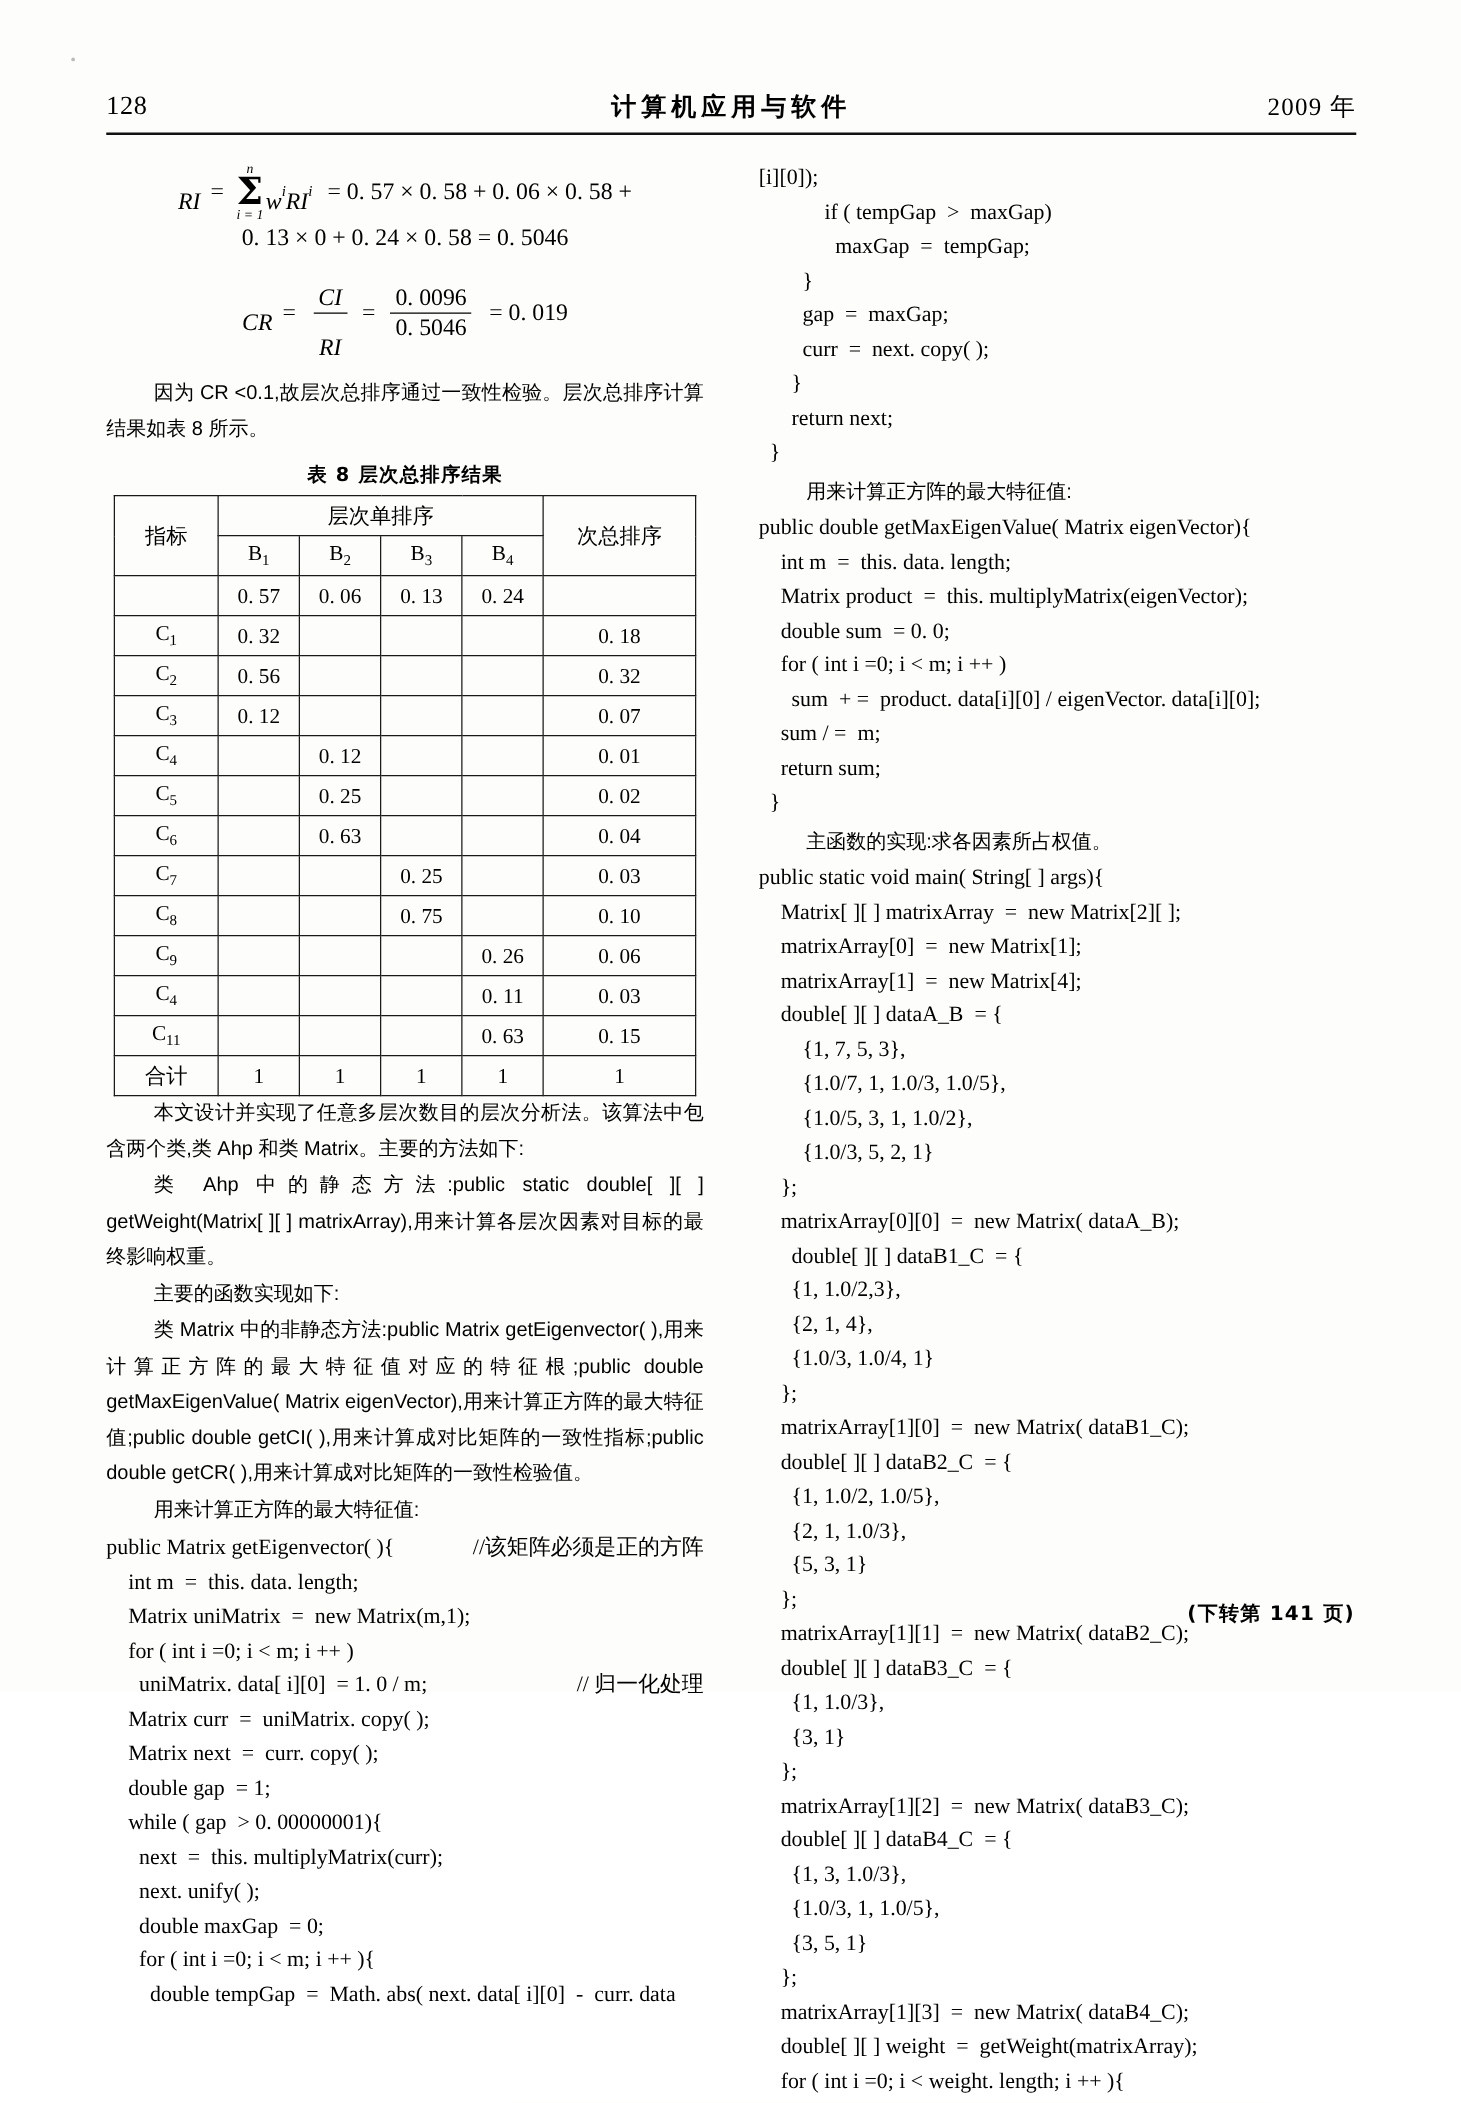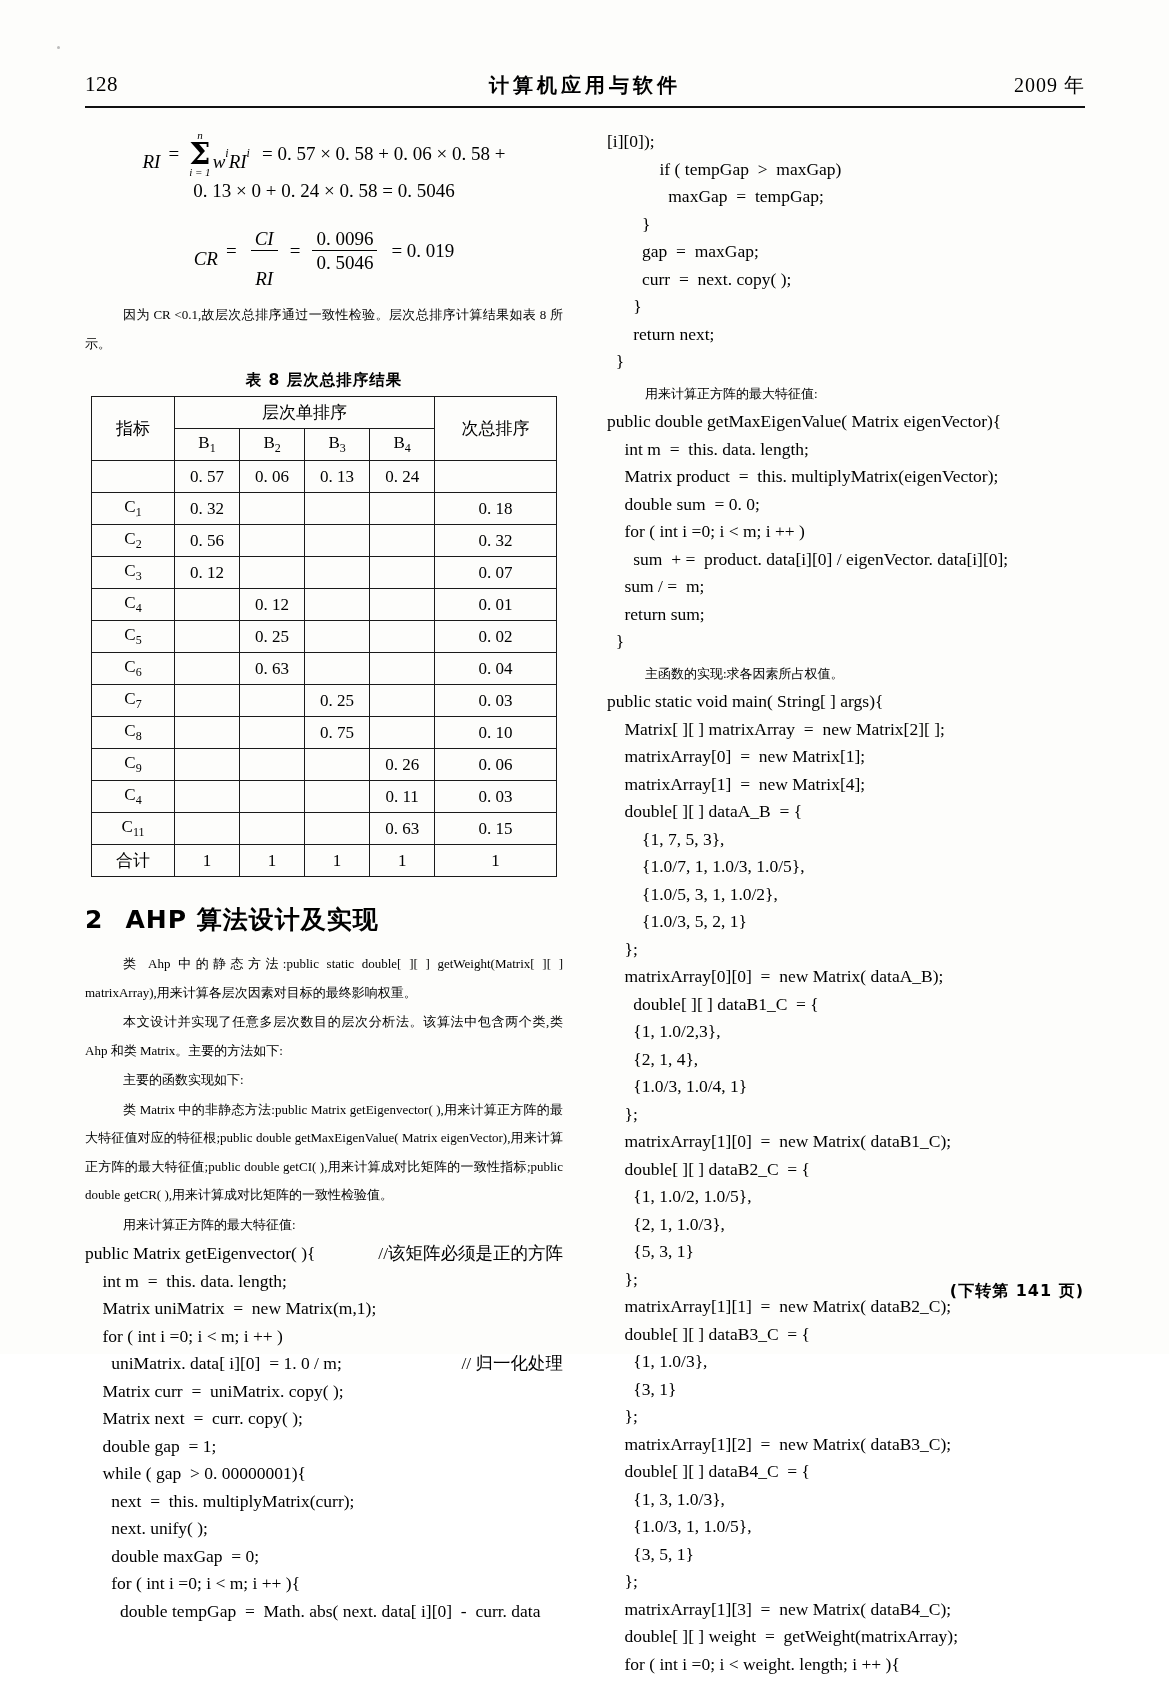--- a/index.html
+++ b/index.html
@@ -50,23 +50,23 @@
   }
   .sumwrap .lim{font-size:11px;font-style:italic;}
   .sumwrap .sig{font-size:30px;font-weight:bold;line-height:.85;font-family:"DejaVu Serif",serif;}
   .frac{display:inline-flex;flex-direction:column;align-items:center;margin:0 6px;vertical-align:middle;}
   .frac .num{padding:0 4px;border-bottom:1.4px solid #000;line-height:1.25;}
   .frac .den{padding:0 4px;line-height:1.25;}
   .sub{font-size:12px;vertical-align:sub;font-style:italic;}
 
   
   p.body{
-    margin:0 0 1px 0;font-size:13px;line-height:28.5px;
+    margin:0 0 1px 0;font-size:16px;line-height:28.5px;
     text-align:justify;text-justify:inter-ideograph;
-    font-family:Liberation Serif, serif;
+    font-family:Liberation Sans, sans-serif;
   }
   p.ind{text-indent:38px;}
 
   
   .tbl-cap{
     text-align:center;font-family:"DejaVu Sans",sans-serif;
     font-size:15.5px;font-weight:bold;letter-spacing:1px;margin:12px 0 5px 0;
   }
   table.t8{
     border-collapse:collapse;width:466px;margin:0 auto;
@@ -265,26 +265,23 @@
             <td class="idx outer">合计</td>
             <td>1</td>
             <td>1</td>
             <td>1</td>
             <td>1</td>
             <td>1</td>
           </tr>
         </tbody>
     </table>
 
-    <h2 class="sec">
-      <span class="num">2</span><span>AHP 算法设计及实现</span>
-    </h2>
-
+
+    <p class="body ind">本文设计并实现了任意多层次数目的层次分析法。该算法中包含两个类,类 Ahp 和类 Matrix。主要的方法如下:</p>
     <p class="body ind">类 Ahp 中的静态方法:public static double[ ][ ] getWeight(Matrix[ ][ ] matrixArray),用来计算各层次因素对目标的最终影响权重。</p>
-    <p class="body ind">本文设计并实现了任意多层次数目的层次分析法。该算法中包含两个类,类 Ahp 和类 Matrix。主要的方法如下:</p>
     <p class="body ind">主要的函数实现如下:</p>
     <p class="body ind">类 Matrix 中的非静态方法:public Matrix getEigenvector( ),用来计算正方阵的最大特征值对应的特征根;public double getMaxEigenValue( Matrix eigenVector),用来计算正方阵的最大特征值;public double getCI( ),用来计算成对比矩阵的一致性指标;public double getCR( ),用来计算成对比矩阵的一致性检验值。</p>
     <p class="body ind">用来计算正方阵的最大特征值:</p>
 
     <div class="code"><div class="cline"><span>public Matrix getEigenvector( ){</span><span class="cmt">//该矩阵必须是正的方阵</span></div><div class="cline"><span>    int m  =  this. data. length;</span></div><div class="cline"><span>    Matrix uniMatrix  =  new Matrix(m,1);</span></div><div class="cline"><span>    for ( int i =0; i &lt; m; i ++ )</span></div><div class="cline"><span>      uniMatrix. data[ i][0]  = 1. 0 / m;</span><span class="cmt">// 归一化处理</span></div><div class="cline"><span>    Matrix curr  =  uniMatrix. copy( );</span></div><div class="cline"><span>    Matrix next  =  curr. copy( );</span></div><div class="cline"><span>    double gap  = 1;</span></div><div class="cline"><span>    while ( gap  &gt; 0. 00000001){</span></div><div class="cline"><span>      next  =  this. multiplyMatrix(curr);</span></div><div class="cline"><span>      next. unify( );</span></div><div class="cline"><span>      double maxGap  = 0;</span></div><div class="cline"><span>      for ( int i =0; i &lt; m; i ++ ){</span></div><div class="cline"><span>        double tempGap  =  Math. abs( next. data[ i][0]  -  curr. data</span></div></div>
   </div>
 
   <div class="col col-right">
     <div class="code"><div class="cline">[i][0]);</div><div class="cline">            if ( tempGap  &gt;  maxGap)</div><div class="cline">              maxGap  =  tempGap;</div><div class="cline">        }</div><div class="cline">        gap  =  maxGap;</div><div class="cline">        curr  =  next. copy( );</div><div class="cline">      }</div><div class="cline">      return next;</div><div class="cline">  }</div></div>
     <p class="body ind" style="margin:4px 0 0 0">用来计算正方阵的最大特征值:</p>

